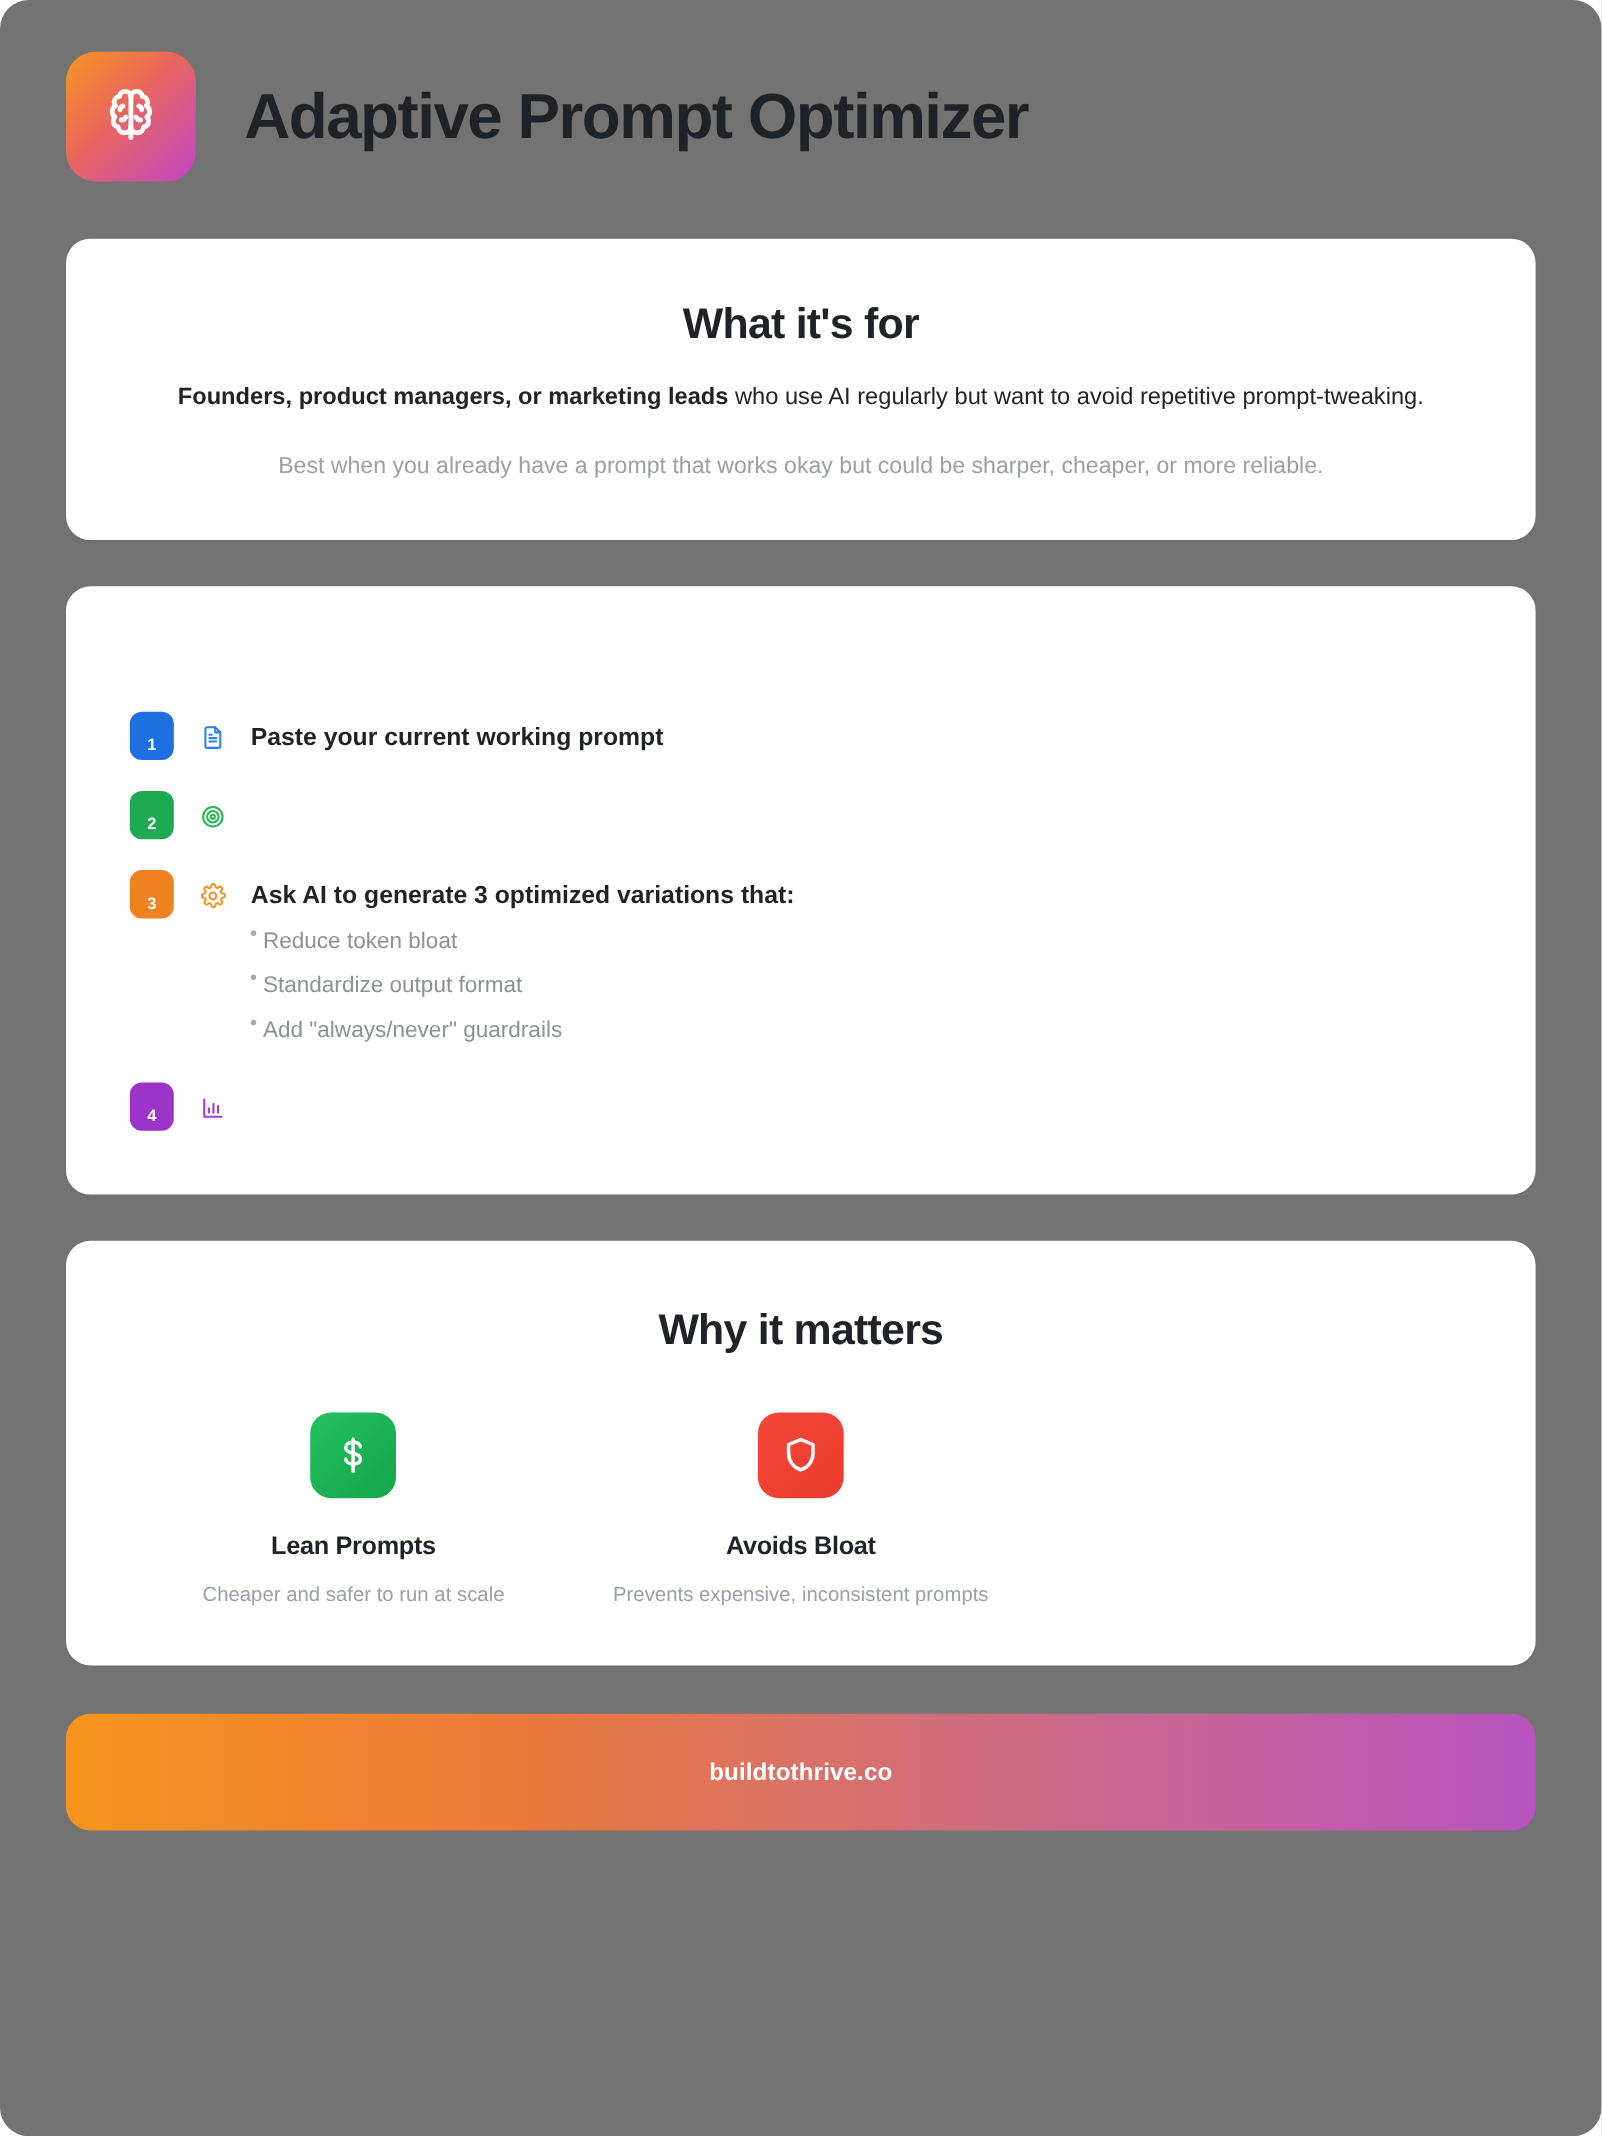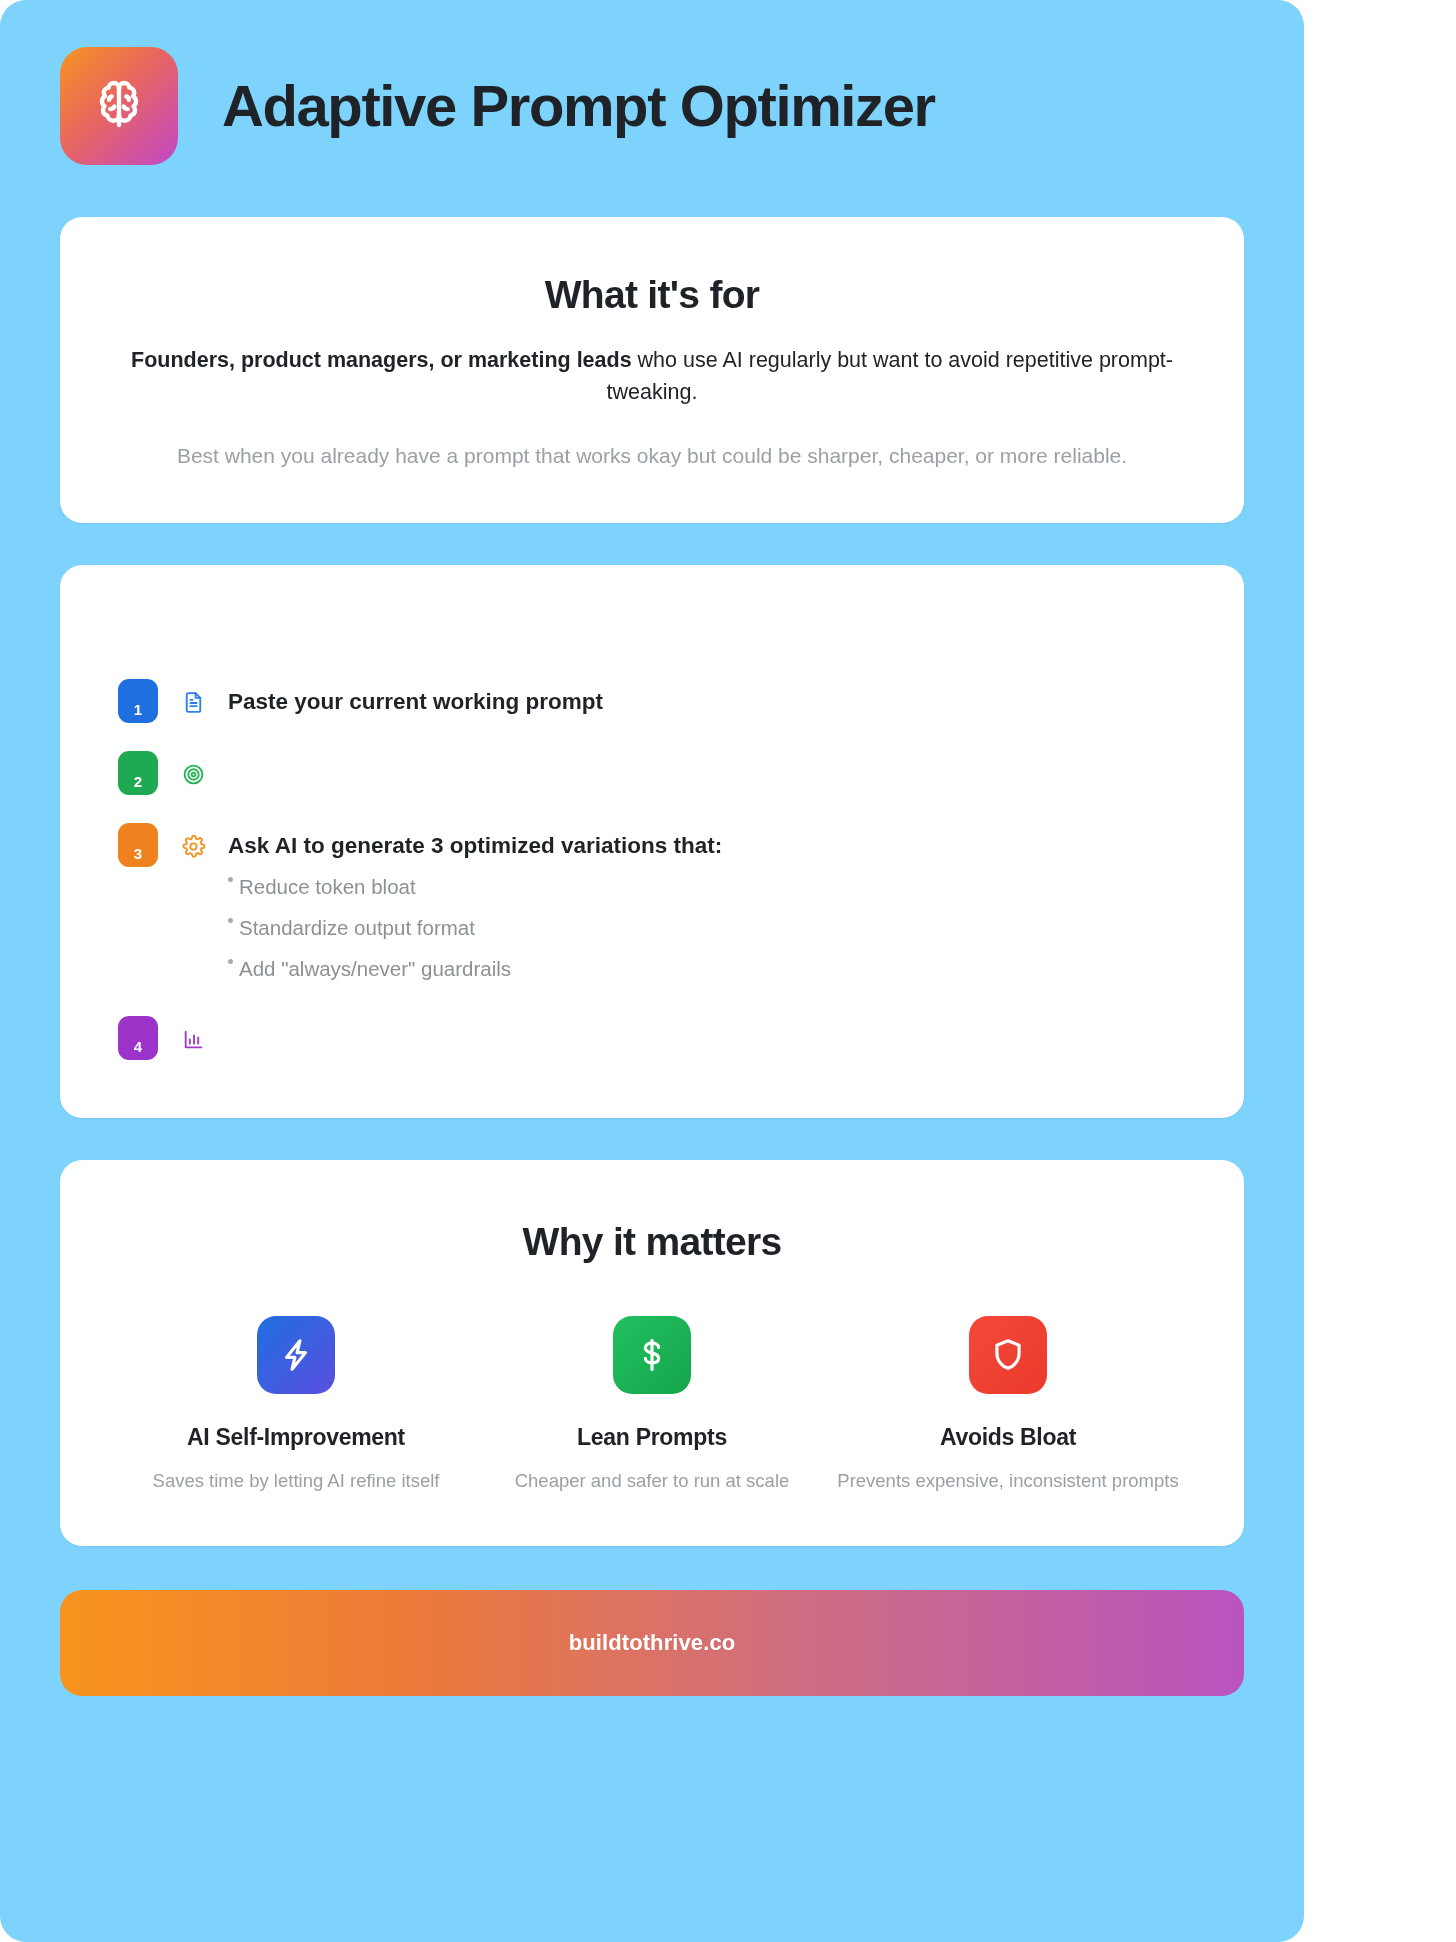--- a/index.html
+++ b/index.html
@@ -6,23 +6,23 @@
 
   html, body {
     width: 1456px;
     height: 1942px;
     background: #ffffff;
     font-family: "Liberation Sans", sans-serif;
   }
 
   .page {
     position: relative;
-    width: 1304px;
+    width: 1456px;
     height: 1942px;
-    background: #7dd3fc;
+    background: #737373;
     border-radius: 26px;
     overflow: hidden;
     padding: 0 60px;
   }
 
   
   .header {
     display: flex;
     align-items: center;
     gap: 44px;
@@ -301,31 +301,20 @@
         </div>
       </div>
 
     </div>
   </section>
 
   <section class="card card-why">
     <h2 class="card-title">Why it matters</h2>
     <div class="why-grid">
 
-      <div class="why-col">
-        <div class="why-tile" style="background:linear-gradient(135deg,#1f6fe0 0%,#5b4fe0 100%)">
-          <span>
-            <svg viewBox="0 0 24 24" fill="none" stroke="#ffffff" stroke-width="2" stroke-linecap="round" stroke-linejoin="round">
-              <path d="M14.5 3 6 13.5h5.3L9.5 21 18 10.5h-5.3z"></path>
-            </svg>
-          </span>
-        </div>
-        <div class="why-title">AI Self-Improvement</div>
-        <div class="why-desc">Saves time by letting AI refine itself</div>
-      </div>
 
       <div class="why-col">
         <div class="why-tile" style="background:linear-gradient(135deg,#22c060 0%,#14a54a 100%)">
           <span>
             <svg viewBox="0 0 24 24" fill="none" stroke="#ffffff" stroke-width="2" stroke-linecap="round" stroke-linejoin="round">
               <path d="M12 2.8v18.4"></path>
               <path d="M16.2 7.2c0-1.7-1.9-2.7-4.2-2.7S7.8 5.5 7.8 7.6s2 2.7 4.2 3.2 4.2 1.1 4.2 3.3-1.9 2.9-4.2 2.9-4.2-1.1-4.2-2.9"></path>
             </svg>
           </span>
         </div>

